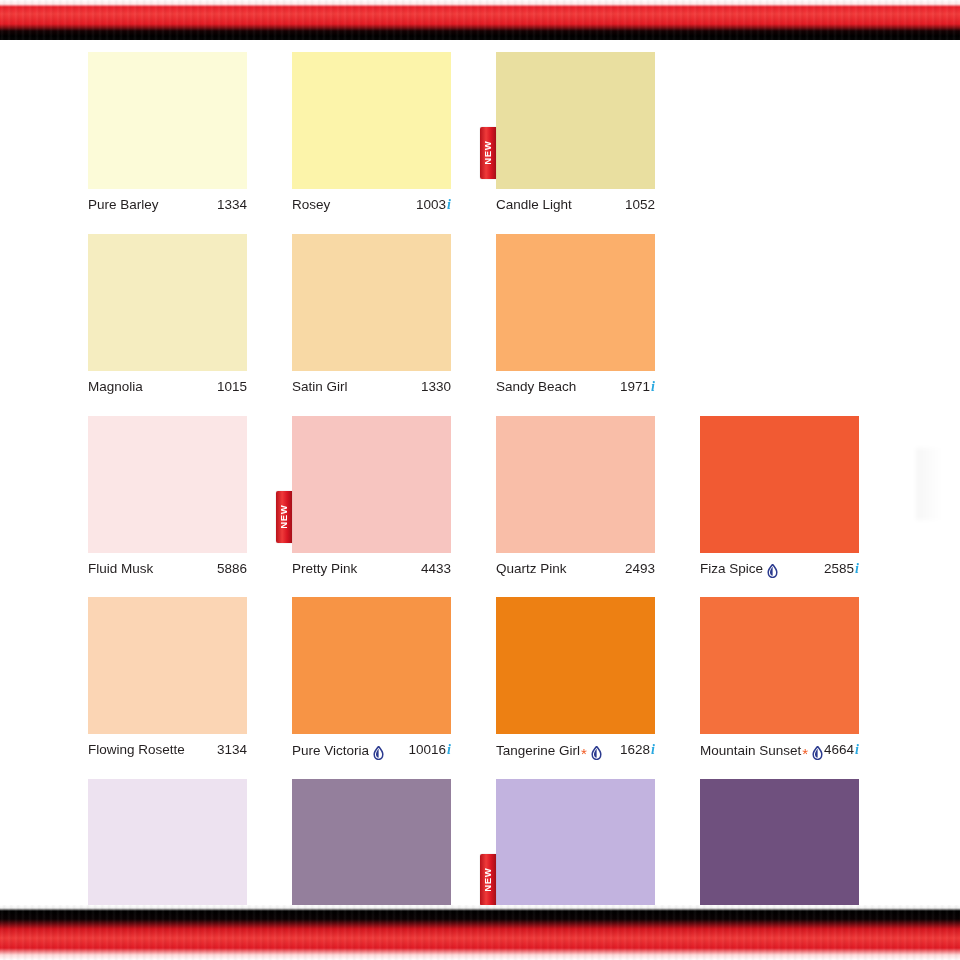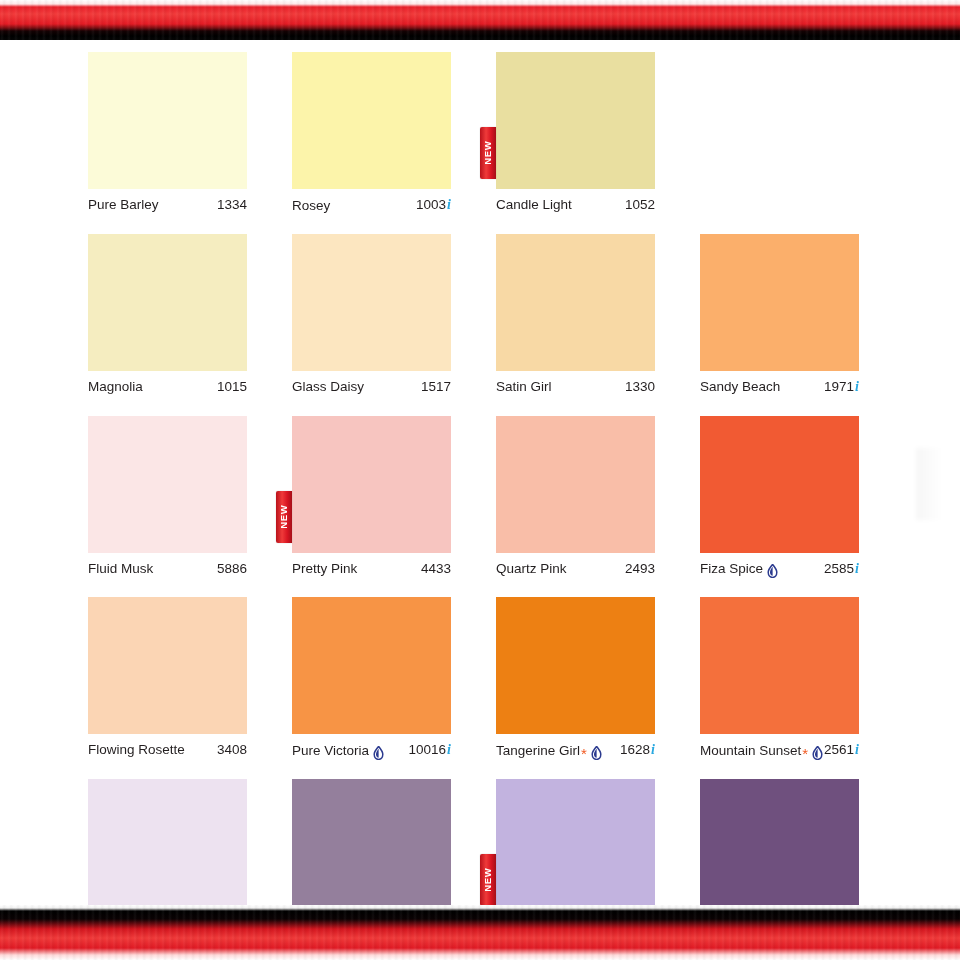--- a/index.html
+++ b/index.html
@@ -116,21 +116,21 @@
     font-weight: bold;
     letter-spacing: .6px;
     line-height: 1;
     transform: rotate(-90deg);
     white-space: nowrap;
     font-family: "Liberation Sans", sans-serif;
   }
 
   .caption {
     display: flex;
-    align-items: flex-end;
+    align-items: center;
     justify-content: space-between;
     margin-top: 8px;
     font-size: 13.5px;
     color: #231f20;
     white-space: nowrap;
     line-height: 1.2;
   }
   .cap-name {
     display: inline-flex;
     align-items: center;
@@ -222,31 +222,20 @@
           <div class="caption">
             <span class="cap-name">
               <span>Magnolia</span>
             </span>
             <span class="cap-code">
               <span>1015</span>
             </span>
           </div>
         </div>
         <div class="cell">
-          <div class="chip" style="background: rgb(252, 230, 192);"></div>
-          <div class="caption">
-            <span class="cap-name">
-              <span>Glass Daisy</span>
-            </span>
-            <span class="cap-code">
-              <span>1517</span>
-            </span>
-          </div>
-        </div>
-        <div class="cell">
           <div class="chip" style="background: rgb(248, 217, 165);"></div>
           <div class="caption">
             <span class="cap-name">
               <span>Satin Girl</span>
             </span>
             <span class="cap-code">
               <span>1330</span>
             </span>
           </div>
         </div>
@@ -319,21 +308,21 @@
         </div>
       </div>
       <div class="row">
         <div class="cell">
           <div class="chip" style="background: rgb(251, 213, 180);"></div>
           <div class="caption">
             <span class="cap-name">
               <span>Flowing Rosette</span>
             </span>
             <span class="cap-code">
-              <span>3408</span>
+              <span>3134</span>
             </span>
           </div>
         </div>
         <div class="cell">
           <div class="chip" style="background: rgb(247, 148, 69);"></div>
           <div class="caption">
             <span class="cap-name">
               <span>Pure Victoria</span>
               <span class="drop"><svg viewBox="0 0 11 14" width="11" height="14" aria-hidden="true">
                   <path d="M5.6 0.4 C3.1 3.2 1.2 5.6 1.2 8.3 C1.2 11.2 3.1 13.4 5.6 13.4 C8.0 13.4 9.8 11.2 9.8 8.3 C9.8 5.6 8.0 3.2 5.6 0.4 Z" fill="none" stroke="#2b3a8f" stroke-width="1.5"></path>
@@ -368,21 +357,21 @@
           <div class="caption">
             <span class="cap-name">
               <span>Mountain Sunset</span>
               <span class="star">*</span>
               <span class="drop"><svg viewBox="0 0 11 14" width="11" height="14" aria-hidden="true">
                   <path d="M5.6 0.4 C3.1 3.2 1.2 5.6 1.2 8.3 C1.2 11.2 3.1 13.4 5.6 13.4 C8.0 13.4 9.8 11.2 9.8 8.3 C9.8 5.6 8.0 3.2 5.6 0.4 Z" fill="none" stroke="#2b3a8f" stroke-width="1.5"></path>
                   <path d="M5.6 2.4 C4.2 4.4 3.0 6.2 3.0 8.3 C3.0 10.3 4.2 11.7 5.6 11.7 Z" fill="#2b3a8f"></path>
                 </svg></span>
             </span>
             <span class="cap-code">
-              <span>2561</span>
+              <span>4664</span>
               <span class="info">i</span>
             </span>
           </div>
         </div>
       </div>
       <div class="row">
         <div class="cell">
           <div class="chip" style="background: rgb(237, 226, 240);"></div>
           <div class="caption">
             <span class="cap-name">

